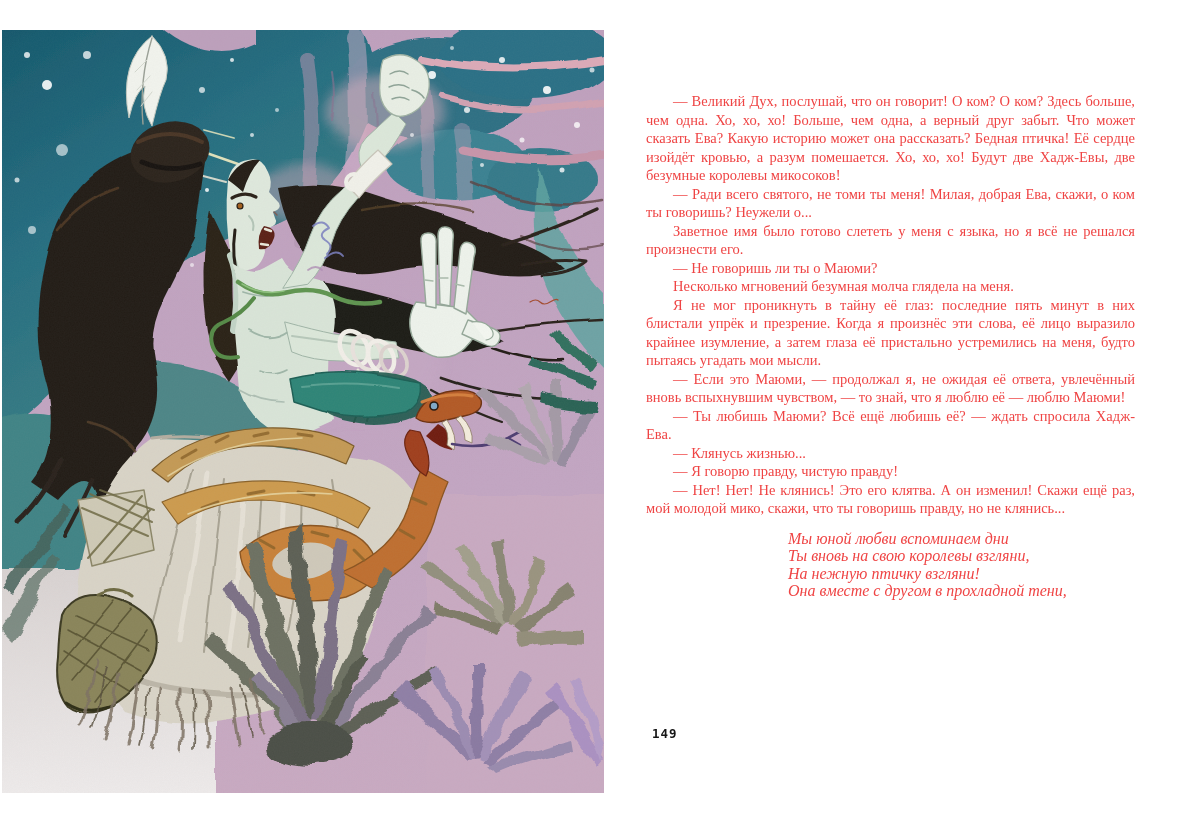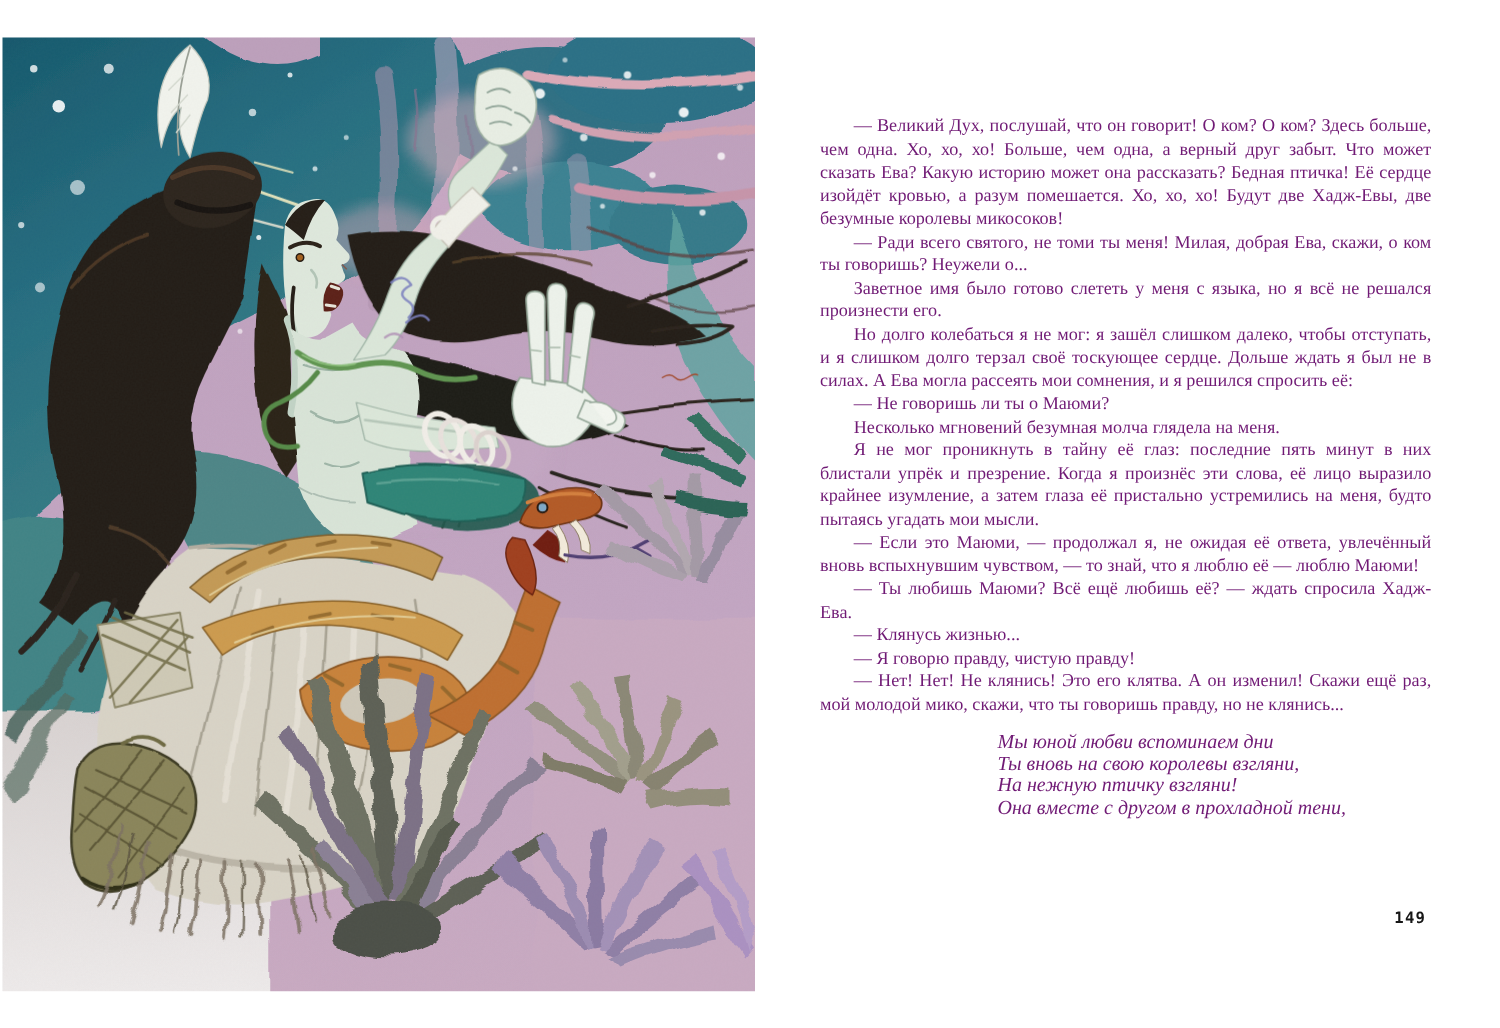--- a/index.html
+++ b/index.html
@@ -2,27 +2,27 @@
 <html lang="ru"><head>
 <meta charset="utf-8">
 <style>
   html,body { margin:0; padding:0; background:#ffffff; }
   .spread { position:relative; width:1200px; height:822px; background:#ffffff;
             font-family:"Liberation Serif", serif; overflow:hidden; }
   .page-left  { position:absolute; left:0; top:0; width:604px; height:822px; background:#ffffff; }
   .illustration { position:absolute; left:2px; top:30px; width:602px; height:763px; display:block; }
   .illustration path, .illustration ellipse, .illustration circle { stroke-linecap:round; stroke-linejoin:round; }
   .page-right { position:absolute; left:604px; top:0; width:596px; height:822px; background:#ffffff; }
-  .text-column { position:absolute; left:52px; top:92px; width:489px;
+  .text-column { position:absolute; left:42px; top:92px; width:489px;
                  font-size:14.5px; line-height:18.5px; text-align:justify;
-                 color:#701a75; }
+                 color:#ef4444; }
   .text-column p { margin:0; text-indent:27px; }
   .poem { margin:12px 0 0 142px; font-style:italic; font-size:16px; line-height:17.6px; text-align:left; }
   .poem div { text-indent:0; }
-  .page-number { position:absolute; left:48px; top:726px; width:489px; text-align:right;
+  .page-number { position:absolute; left:48px; top:726px; width:489px; text-align:left;
                  font-family:"DejaVu Sans Mono", monospace; font-weight:bold;
                  font-size:12.5px; letter-spacing:1px; color:#161616; }
 </style>
 </head>
 <body>
 
 <div class="spread">
 
   <div class="page-left">
     <svg class="illustration" viewBox="0 0 602 763" role="img" xmlns="http://www.w3.org/2000/svg" aria-label="Акварельная иллюстрация: безумная королева Хадж-Ева с длинными чёрными волосами, поднятым кулаком и раскрытой ладонью; вокруг пояса обвилась гремучая змея с раскрытой пастью; позади — лиловое дерево и бирюзовое звёздное небо, внизу пальмовые листья">
@@ -337,21 +337,20 @@
 
       <rect width="602" height="763" filter="url(#grainF)" opacity="0.12"></rect>
     </svg>
   </div>
 
   <div class="page-right">
     <div class="text-column">
       <p>— Великий Дух, послушай, что он говорит! О ком? О ком? Здесь больше, чем одна. Хо, хо, хо! Больше, чем одна, а верный друг забыт. Что может сказать Ева? Какую историю может она рассказать? Бедная птичка! Её сердце изойдёт кровью, а разум помешается. Хо, хо, хо! Будут две Хадж-Евы, две безумные королевы микосоков!</p>
       <p>— Ради всего святого, не томи ты меня! Милая, добрая Ева, скажи, о ком ты говоришь? Неужели о...</p>
       <p>Заветное имя было готово слететь у меня с языка, но я всё не решался произнести его.</p>
-      <p>Но долго колебаться я не мог: я зашёл слишком далеко, чтобы отступать, и я слишком долго терзал своё тоскующее сердце. Дольше ждать я был не в силах. А Ева могла рассеять мои сомнения, и я решился спросить её:</p>
       <p>— Не говоришь ли ты о Маюми?</p>
       <p>Несколько мгновений безумная молча глядела на меня.</p>
       <p>Я не мог проникнуть в тайну её глаз: последние пять минут в них блистали упрёк и презрение. Когда я произнёс эти слова, её лицо выразило крайнее изумление, а затем глаза её пристально устремились на меня, будто пытаясь угадать мои мысли.</p>
       <p>— Если это Маюми, — продолжал я, не ожидая её ответа, увлечённый вновь вспыхнувшим чувством, — то знай, что я люблю её — люблю Маюми!</p>
       <p>— Ты любишь Маюми? Всё ещё любишь её? — ждать спросила Хадж-Ева.</p>
       <p>— Клянусь жизнью...</p>
       <p>— Я говорю правду, чистую правду!</p>
       <p>— Нет! Нет! Не клянись! Это его клятва. А он изменил! Скажи ещё раз, мой молодой мико, скажи, что ты говоришь правду, но не клянись...</p>
       <div class="poem">
         <div>Мы юной любви вспоминаем дни</div>

